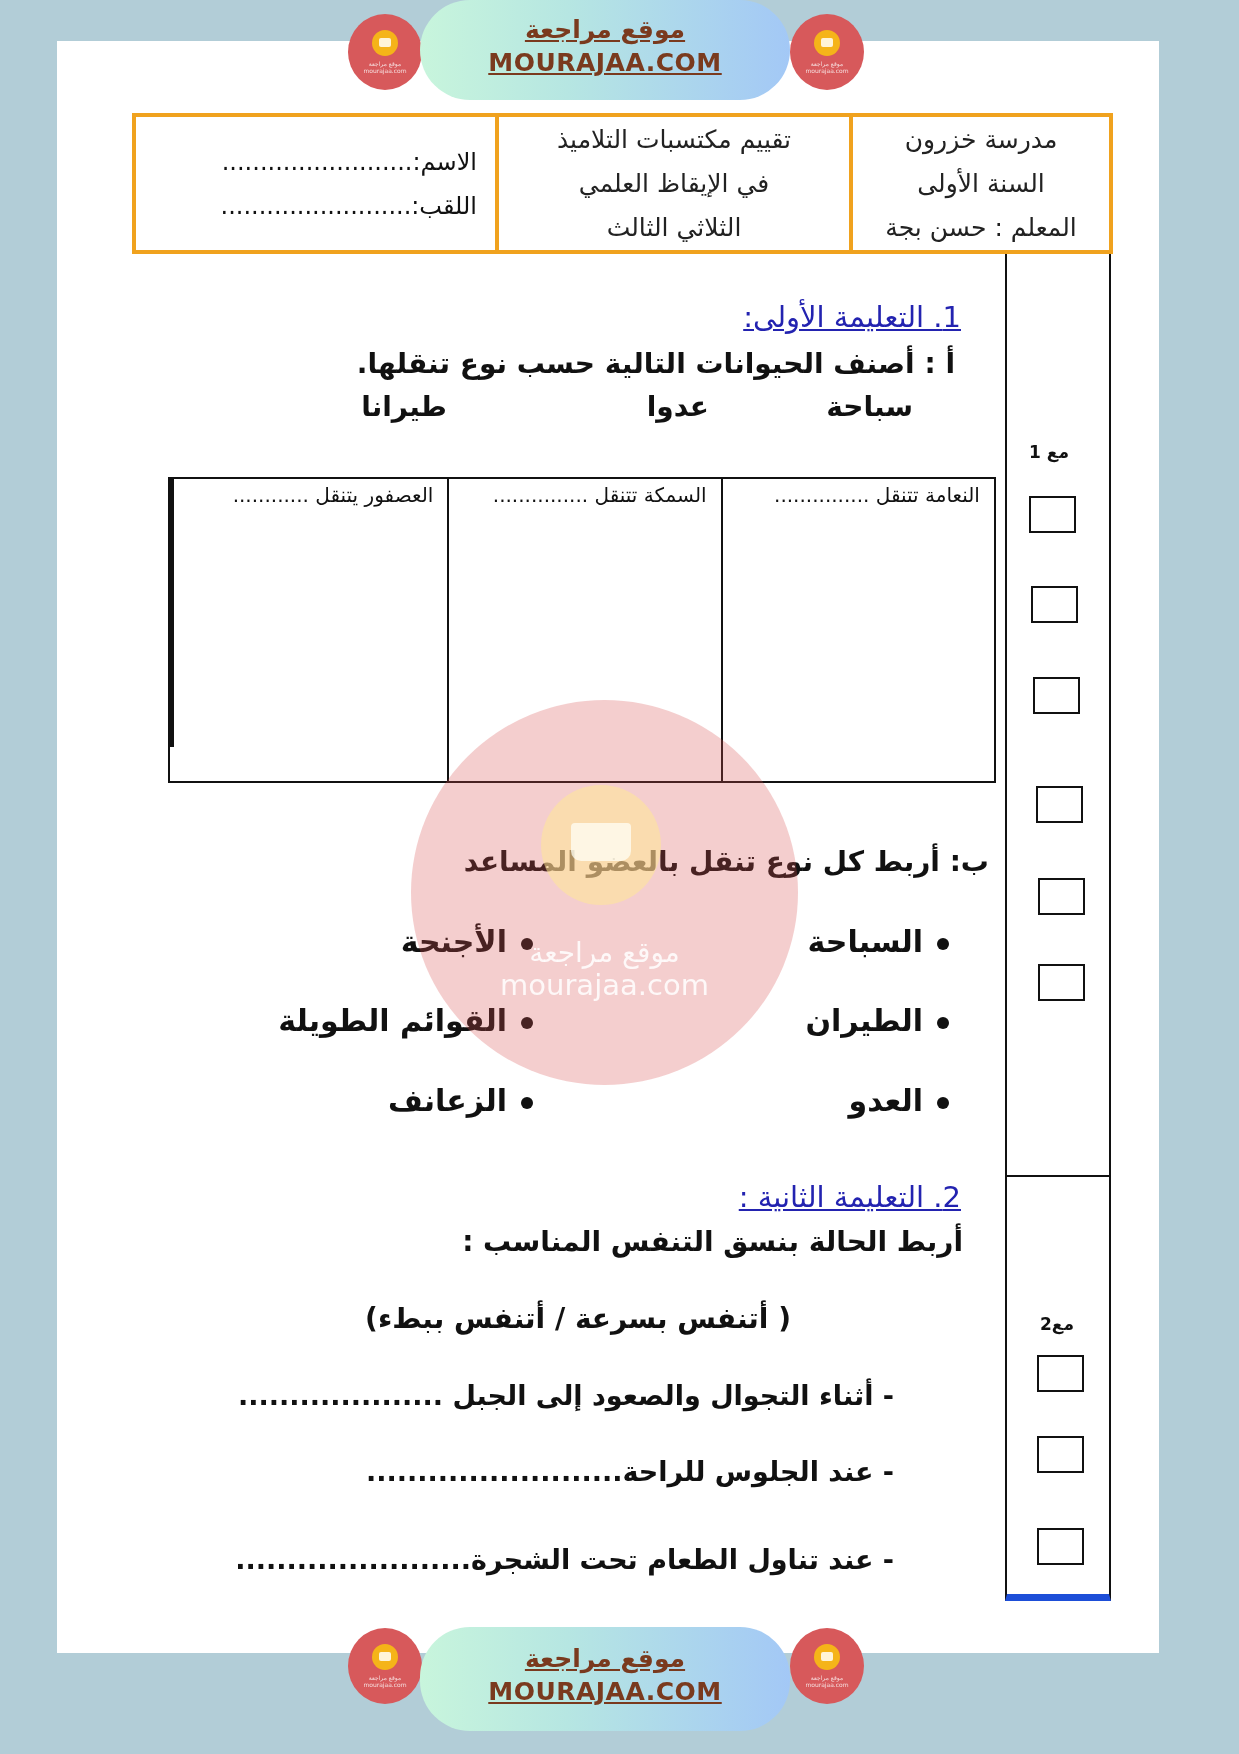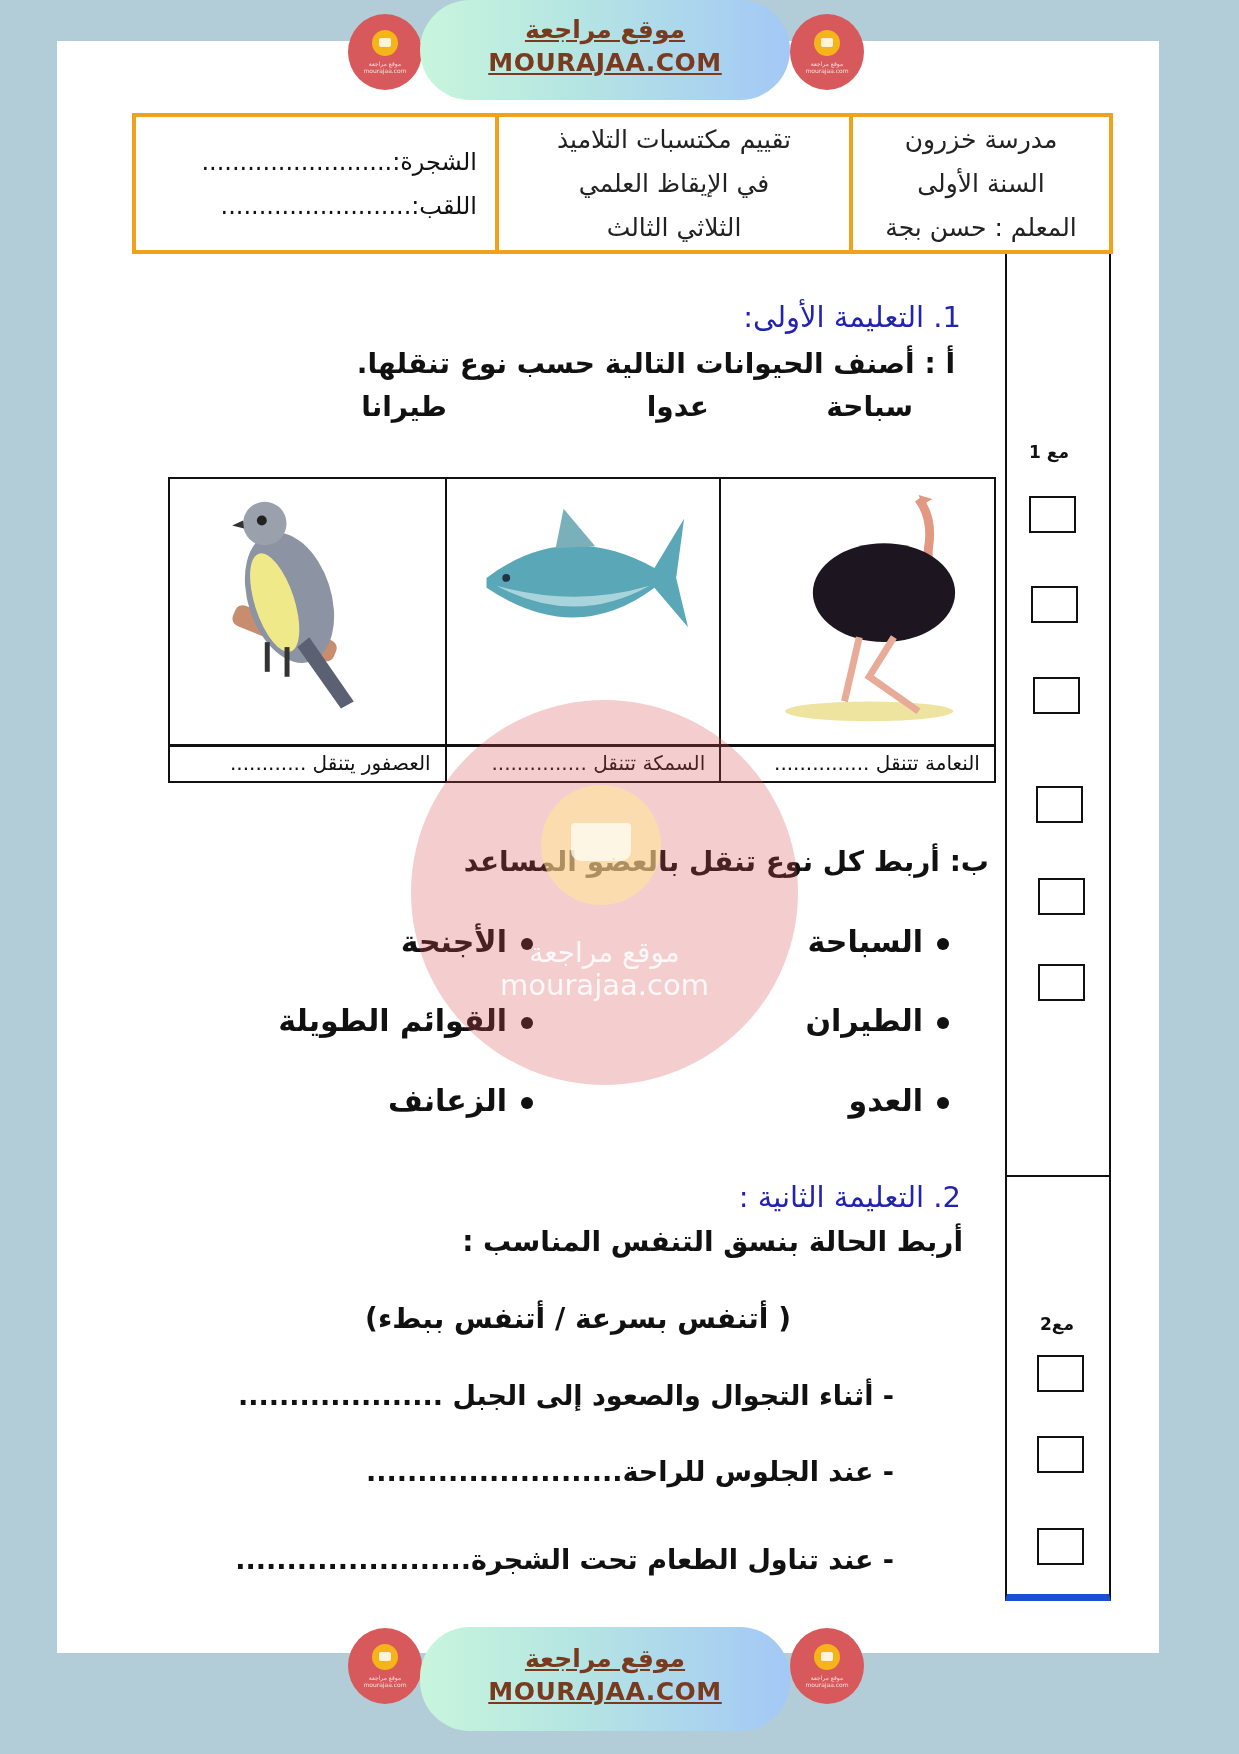--- a/index.html
+++ b/index.html
@@ -62,28 +62,28 @@
   
   .scorecol {
     position: absolute; left: 1005px; top: 254px; width: 106px; height: 1347px;
     border-left: 2px solid #111; border-right: 2px solid #111; border-bottom: 7px solid #1d4ed8;
   }
   .scorecol .divider { position: absolute; left: 0; right: 0; top: 921px; height: 2px; background: #111; }
   .scorecol .label { position: absolute; font-size: 17px; font-weight: bold; direction: rtl; }
   .scorebox { position: absolute; width: 47px; height: 37px; border: 2px solid #111; background: #fff; }
 
   
-  .sec-title { position: absolute; color: #2323b0; font-size: 29px; direction: rtl; white-space: nowrap; }
+  .sec-title { position: absolute; color: #2323b0; font-size: 29px; direction: rtl; white-space: nowrap; text-decoration: underline; }
   .instr { position: absolute; font-size: 28px; font-weight: bold; direction: rtl; white-space: nowrap; color: #111; }
   .word { position: absolute; font-size: 28px; font-weight: bold; direction: rtl; white-space: nowrap; margin-left: 26px; }
 
   
   .animals {
     position: absolute; left: 168px; top: 477px; width: 828px; height: 306px;
-    border: 2px solid #111; display: flex; flex-direction: column;
+    border: 2px solid #111; display: flex; flex-direction: row;
   }
   .animals .imgrow { height: 268px; display: flex; border-bottom: 3px solid #111; }
   .animals .caprow { flex: 1; display: flex; }
   .animals .img { width: 33.33%; position: relative; }
   .animals .img + .img { border-left: 2px solid #111; }
   .animals .cap { width: 33.33%; font-size: 20px; direction: rtl; text-align: right; padding-right: 14px; line-height: 32px; white-space: nowrap; }
   .animals .cap + .cap { border-left: 2px solid #111; }
   .animals svg { position: absolute; left: 0; top: 0; width: 100%; height: 100%; }
 
   .match { position: absolute; font-size: 30px; font-weight: bold; direction: rtl; white-space: nowrap; }
@@ -133,21 +133,21 @@
     <div class="line">السنة الأولى</div>
     <div class="line">المعلم : حسن بجة</div>
   </div>
   <div class="cell c2">
     <div class="line">تقييم مكتسبات التلاميذ</div>
     <div class="line">في الإيقاظ العلمي</div>
     <div class="line">الثلاثي الثالث</div>
   </div>
   <div class="cell c3">
     <div class="namefield">
-      <span>الشجرة:</span><span class="dots">.........................</span>
+      <span>الاسم:</span><span class="dots">.........................</span>
     </div>
     <div class="namefield">
       <span>اللقب:</span><span class="dots">.........................</span>
     </div>
   </div>
 </div>
 
 <div class="scorecol">
   <div class="label" style="left:22px; top:188px;">مع 1</div>
   <div class="scorebox" style="left:22px; top:242px;"></div>

